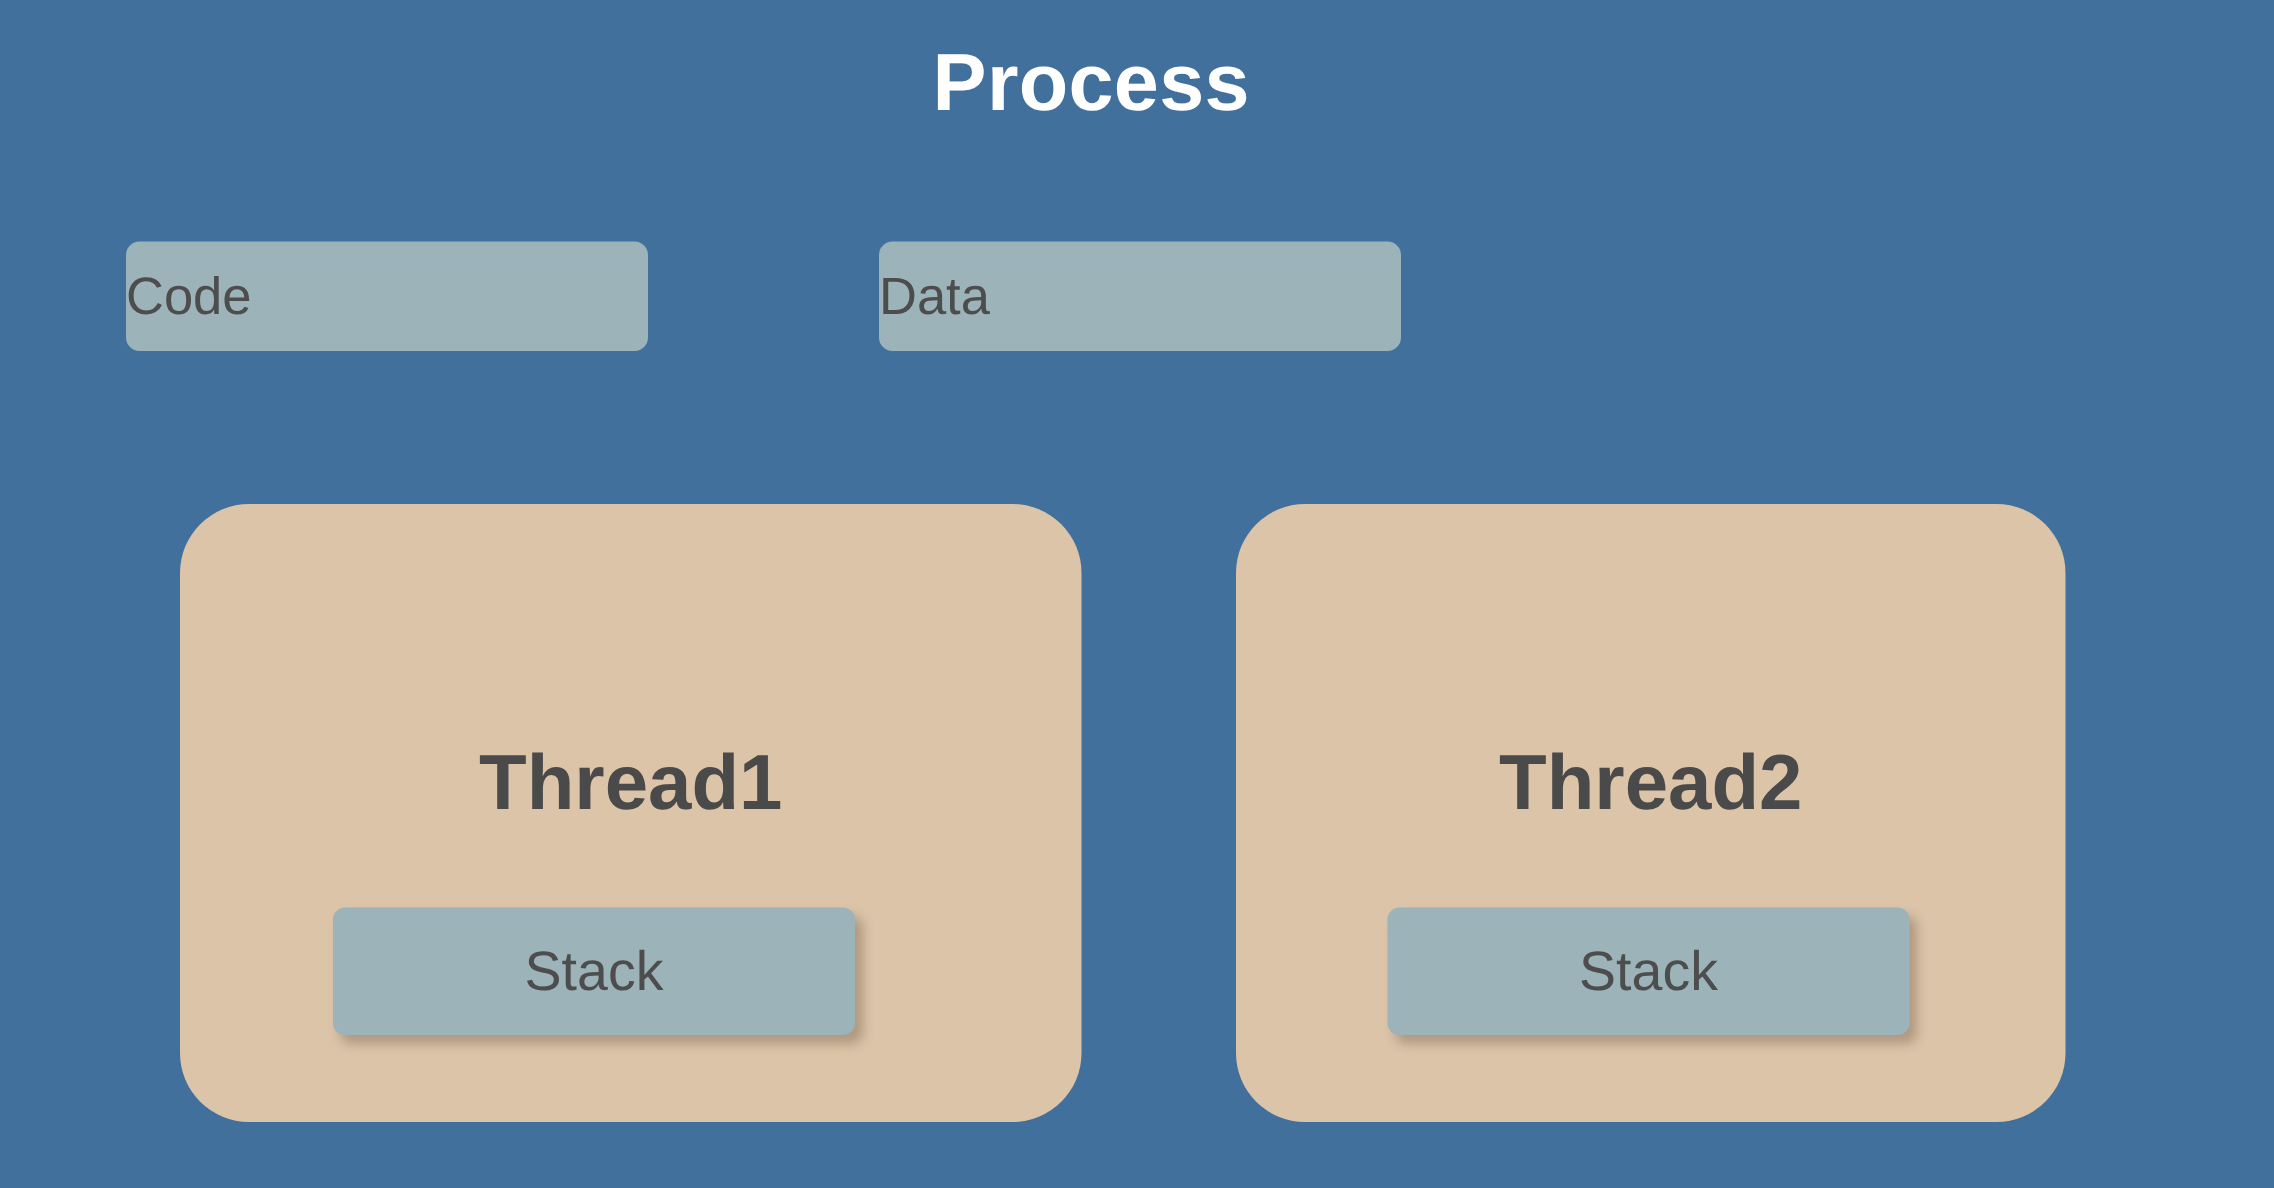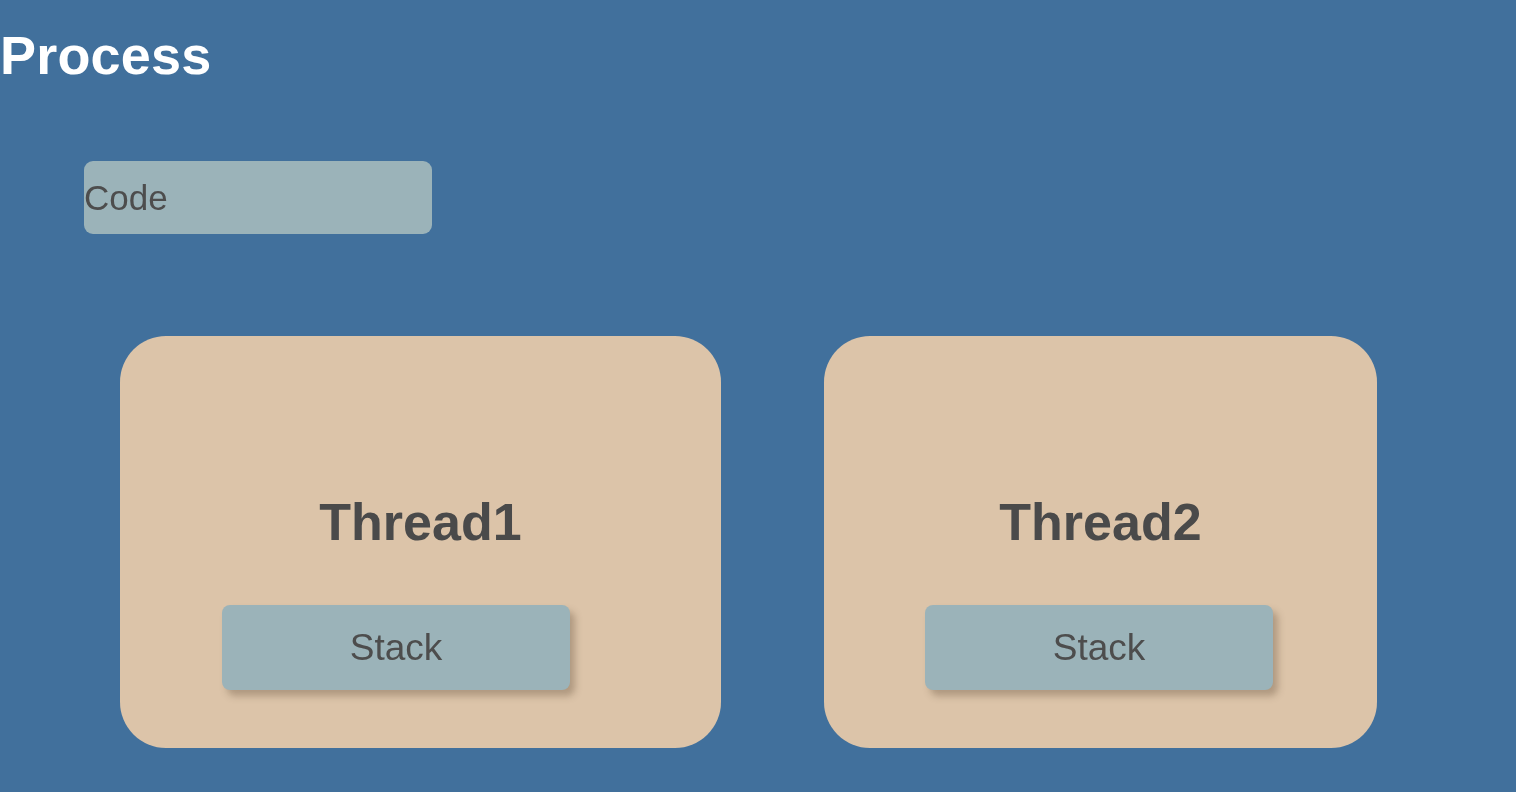--- a/index.html
+++ b/index.html
@@ -20,21 +20,21 @@
     background: #41709c;
     box-sizing: border-box;
   }
 
   
   .process-title {
     position: absolute;
     left: 0;
     top: 26px;
     width: 1455px;
-    text-align: left;
+    text-align: center;
     color: #ffffff;
     font-size: 54px;
     font-weight: 600;
     letter-spacing: 0.2px;
     line-height: 1.1;
     white-space: nowrap;
   }
 
   
   .segment-box {
@@ -109,20 +109,23 @@
 <body>
 
 <div id="process-diagram">
 
   <div class="process-title">Process</div>
 
   <div class="segment-box" id="segment-code">
     <span class="segment-label">Code</span>
   </div>
 
+  <div class="segment-box" id="segment-data">
+    <span class="segment-label">Data</span>
+  </div>
 
 
   <div class="thread-card" id="thread-card-1">
     <div class="thread-title">Thread1</div>
     <div class="stack-box">
       <span class="stack-label">Stack</span>
     </div>
   </div>
 
   <div class="thread-card" id="thread-card-2">

